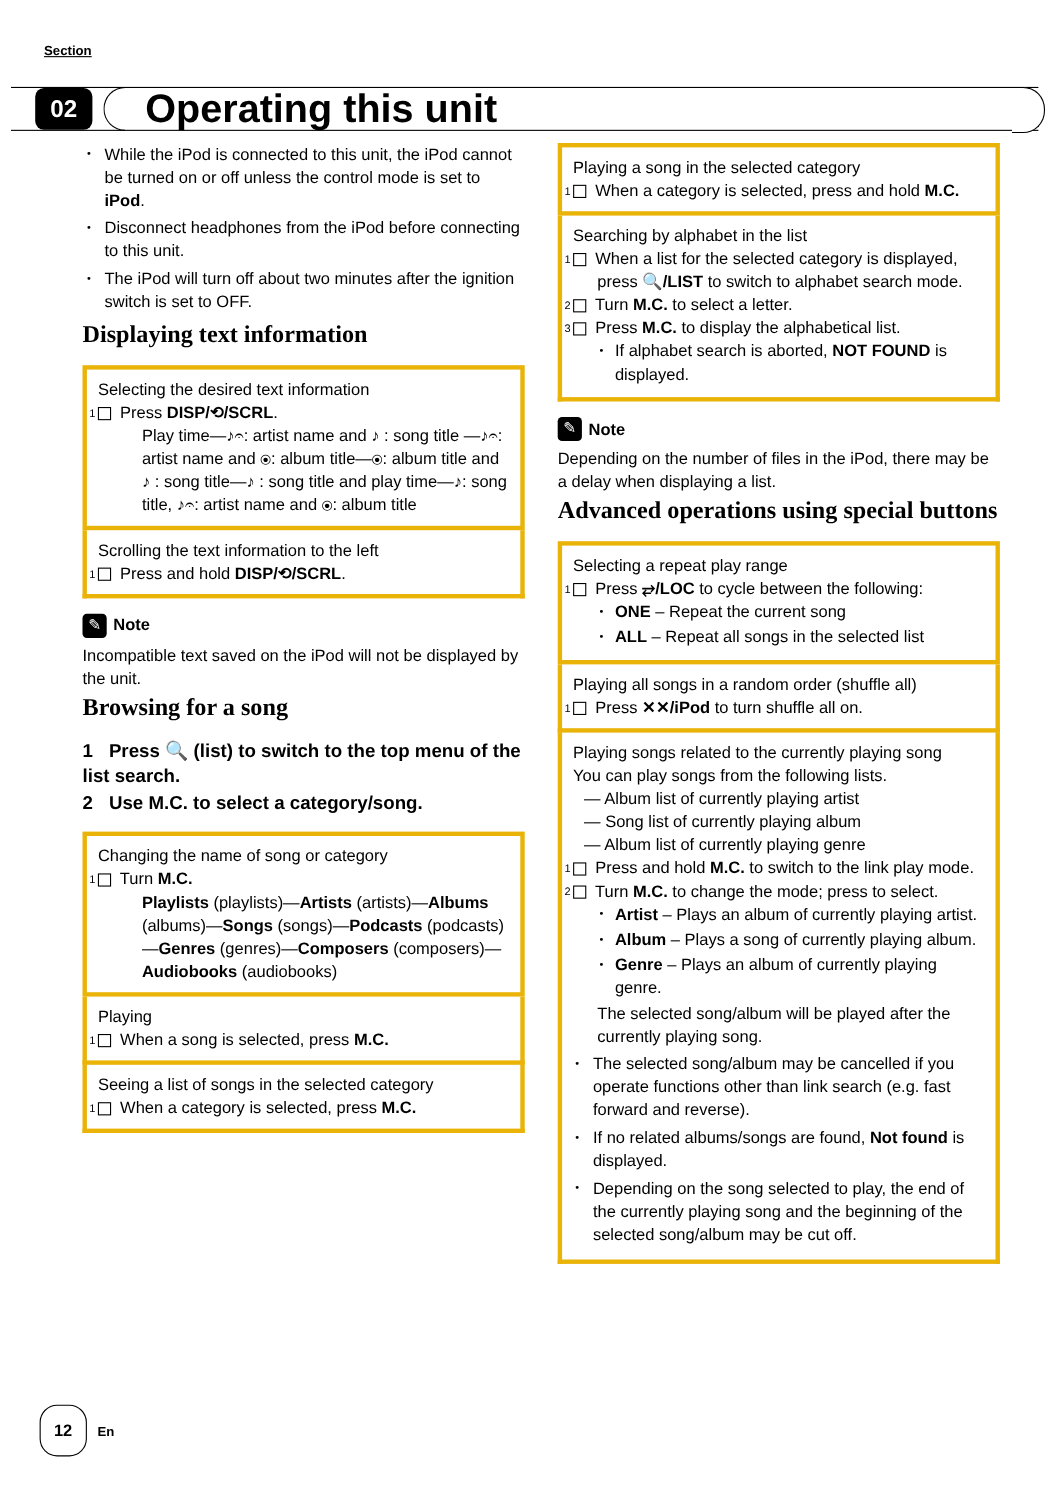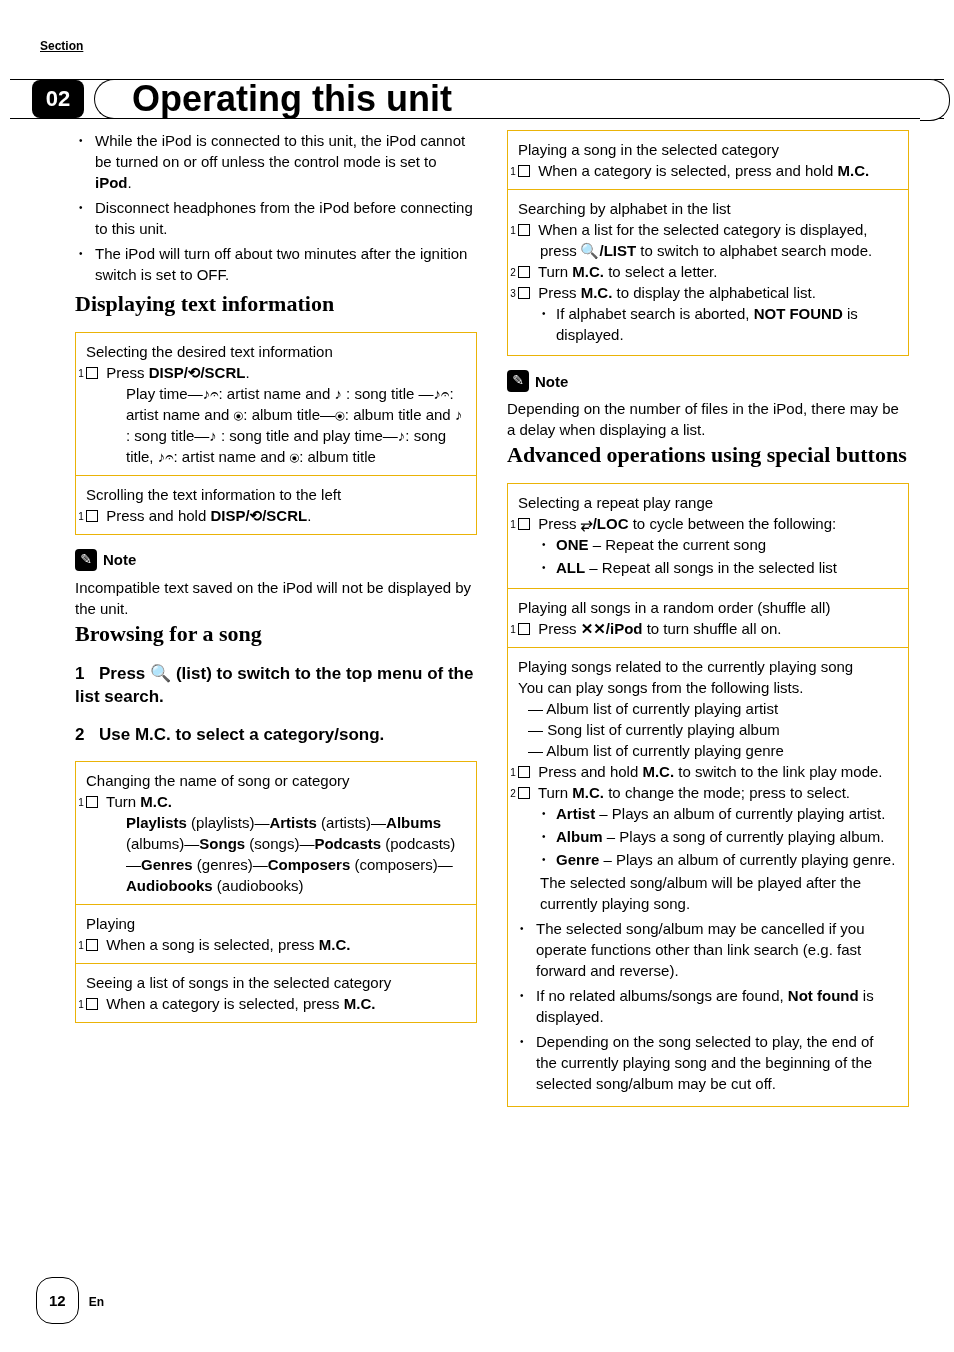--- a/index.html
+++ b/index.html
@@ -81,21 +81,21 @@
     gap: 30px;
   }
   .col { flex: 1; min-width: 0; }
   ul.bullets { list-style: none; padding-left: 20px; }
   ul.bullets > li { position: relative; margin-bottom: 4px; }
   ul.bullets > li::before {
     content: "•"; position: absolute; left: -16px; font-size: 10px; top: 4px;
   }
   .h2 { font-size: 22px; font-weight: bold; margin-bottom: 12px; font-family: Liberation Serif, serif; }
   .box {
-    border: 1px solid #eab308;
+    border: 4px solid #eab308;
     padding: 8px 10px;
     margin-bottom: 0;
   }
   .box + .box { border-top: none; }
   .box-group { margin-bottom: 14px; }
   .steplabel {
     display: inline-block;
     border: 1px solid #000;
     font-size: 10px;
     width: 12px;
@@ -179,21 +179,21 @@
     </div>
 
     <div class="note-row">
       <div class="note-icon">✎</div>
       <b>Note</b>
     </div>
     <div>Incompatible text saved on the iPod will not be displayed by the unit.</div>
 
     <div class="h2">Browsing for a song</div>
 
-    <div style="margin-bottom:14px;">
+    <div style="">
       <span class="bignum">1</span><span class="stepbold">Press <span class="icon">🔍</span> (list) to switch to the top menu of the list search.</span>
     </div>
     <div style="margin-bottom:14px;">
       <span class="bignum">2</span><span class="stepbold">Use M.C. to select a category/song.</span>
     </div>
 
     <div class="box-group">
       <div class="box">
         <div>Changing the name of song or category</div>
         <div class="indent1">

